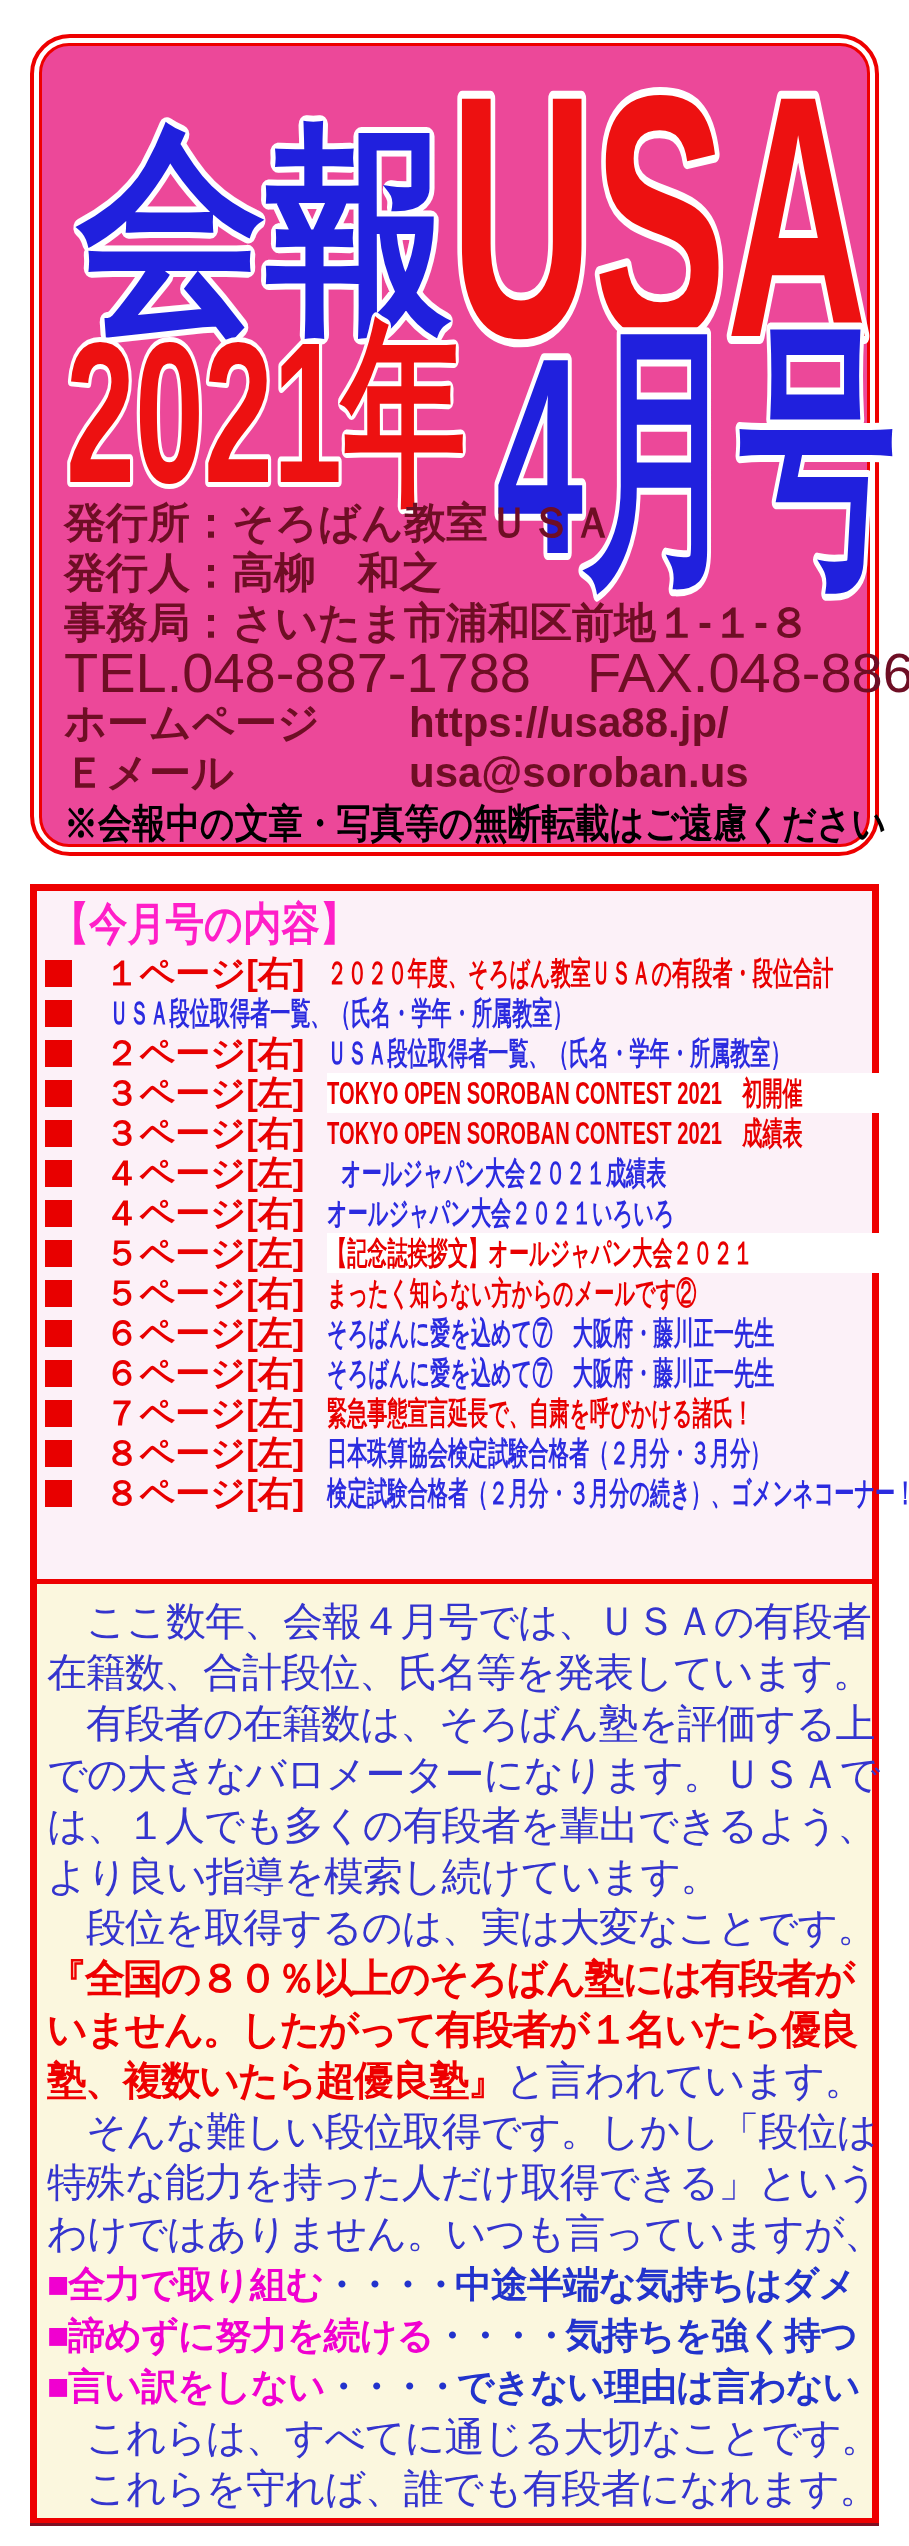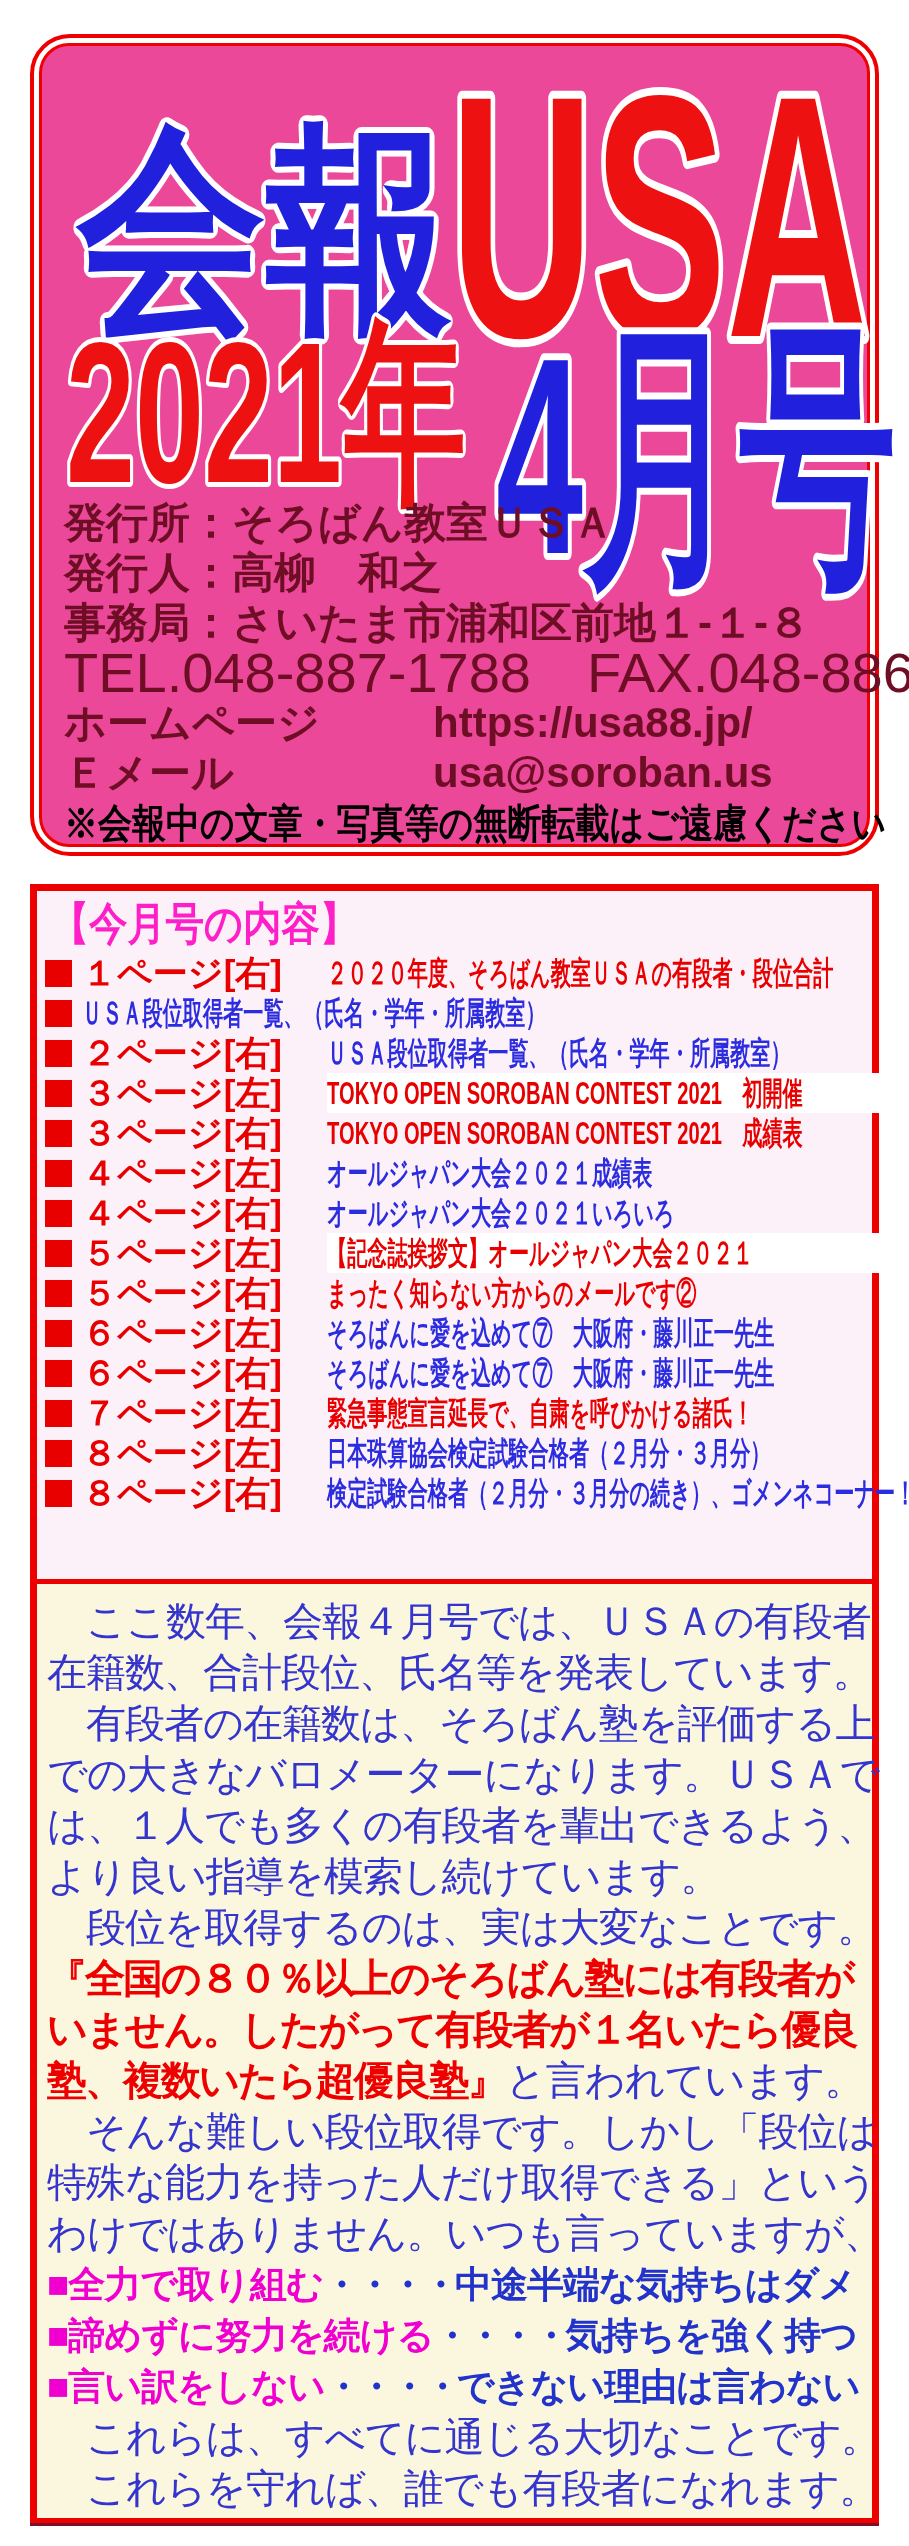--- a/index.html
+++ b/index.html
@@ -18,39 +18,39 @@
     position:relative; width:100%; height:100%; box-sizing:border-box;
     border:3px solid #ee0000; border-radius:30px; background:#ec4899;
   }
   .tsvg { position:absolute; overflow:visible; }
   .tsvg text { font-family:"Liberation Sans", sans-serif; }
 
   
   .pub { position:absolute; left:22px; top:452px; width:800px; color:#6e0e24; }
   .pub-line { height:50px; line-height:50px; font-size:42px; font-weight:700; white-space:nowrap; }
   .pub-tel { font-weight:400; font-size:56px; }
-  .pub-flex { display:flex;gap:24px; }
+  .pub-flex { display:flex; }
   .pub-label { width:345px; flex:none; }
   .pub-note { height:50px; line-height:50px; color:#000000; }
   .pub-note span { display:inline-block; transform:scaleX(.85); transform-origin:left center;
                    font-size:40px; font-weight:700; white-space:nowrap; }
 
   
   .cbox {
     position:absolute; left:30px; top:884px; width:849px; height:1639px;
     box-sizing:border-box; border:7px solid #ee0000; background:#fcf1f8;
     box-shadow:0 3px 0 #7d1022;
   }
   .toc { height:688px; padding-top:4px; box-sizing:border-box; }
   .toc-heading { margin-left:14px; height:58px; line-height:58px; }
   .toc-heading span {
     display:inline-block; transform:scaleX(.85); transform-origin:left center;
     font-size:45px; font-weight:700; color:#ff1fc8; white-space:nowrap;
   }
-  .toc-row { display:flex; align-items:center; height:40px; }
+  .toc-row { display:flex; align-items:center; height:40px;text-align:center; }
   .sq { width:27px; height:27px; background:#e80000; margin:0 10px 0 8px; flex:none; }
   .toc-label { width:245px; flex:none; font-size:35px; font-weight:700; color:#e80000; white-space:nowrap; }
   .toc-title { flex:1; height:40px; line-height:40px; white-space:nowrap; overflow:visible; }
   .toc-title.hl { background:#ffffff; }
   .toc-title .tt {
     display:inline-block; transform:scaleX(.63); transform-origin:left center;
     font-size:32px; font-weight:700; white-space:nowrap;
   }
   .toc-title.c-red .tt { color:#e80000; }
   .toc-title.c-blue .tt { color:#2b2bdf; }

